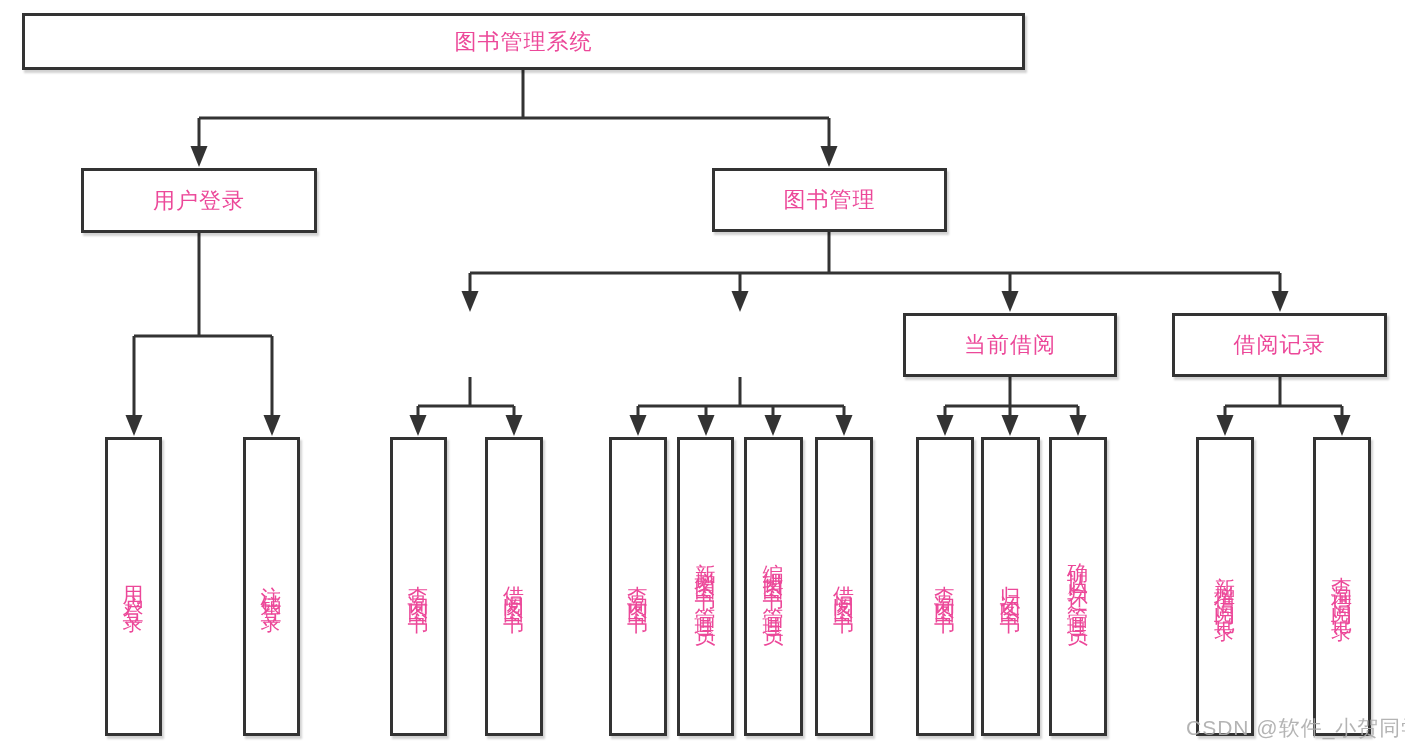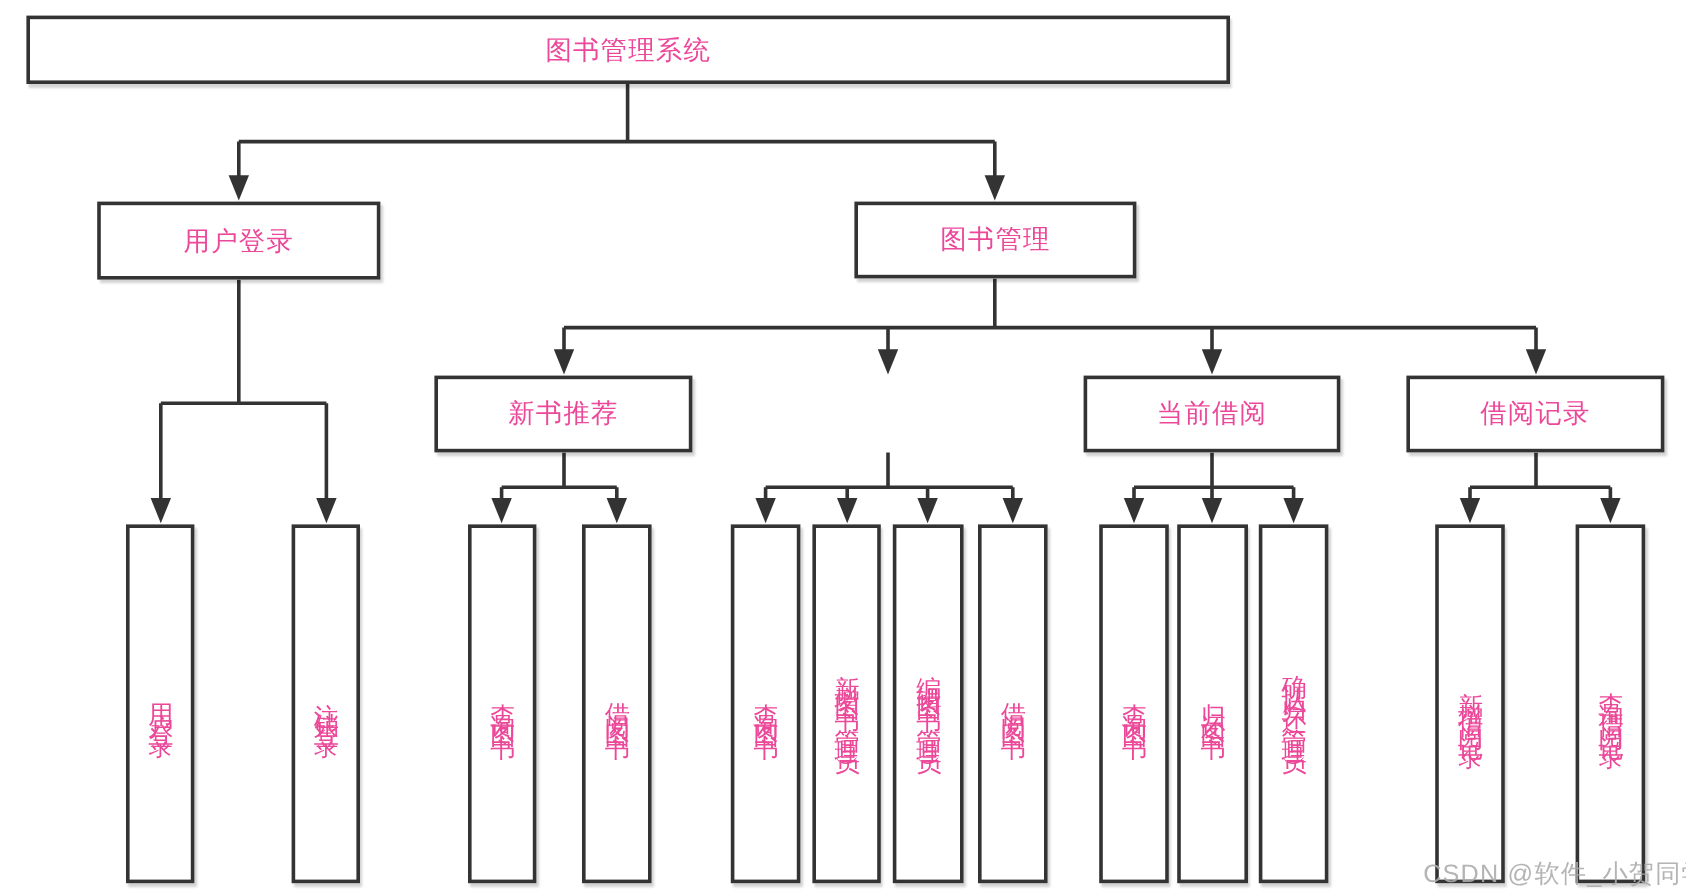--- a/index.html
+++ b/index.html
@@ -98,21 +98,20 @@
       <polygon points="1216.5,415 1233.5,415 1225,436"></polygon>
       <polygon points="1333.5,415 1350.5,415 1342,436"></polygon>
     </g>
   </svg>
 
   <div class="box h-box" style="left:22px;top:13px;width:1003px;height:57px">图书管理系统</div>
 
   <div class="box h-box" style="left:81px;top:168px;width:236px;height:65px">用户登录</div>
   <div class="box h-box" style="left:712px;top:168px;width:235px;height:64px">图书管理</div>
 
-  <div class="box h-box" style="left:362px;top:313px;width:215px;height:64px">新书推荐</div>
   <div class="box h-box" style="left:903px;top:313px;width:214px;height:64px">当前借阅</div>
   <div class="box h-box" style="left:1172px;top:313px;width:215px;height:64px">借阅记录</div>
 
   <div class="box v-box" style="left:105px;top:437px;width:57px;height:299px">用户登录</div>
   <div class="box v-box" style="left:243px;top:437px;width:57px;height:299px">注销登录</div>
 
   <div class="box v-box" style="left:390px;top:437px;width:57px;height:299px">查询图书</div>
   <div class="box v-box" style="left:485px;top:437px;width:58px;height:299px">借阅图书</div>
 
   <div class="box v-box" style="left:609px;top:437px;width:58px;height:299px">查询图书</div>

